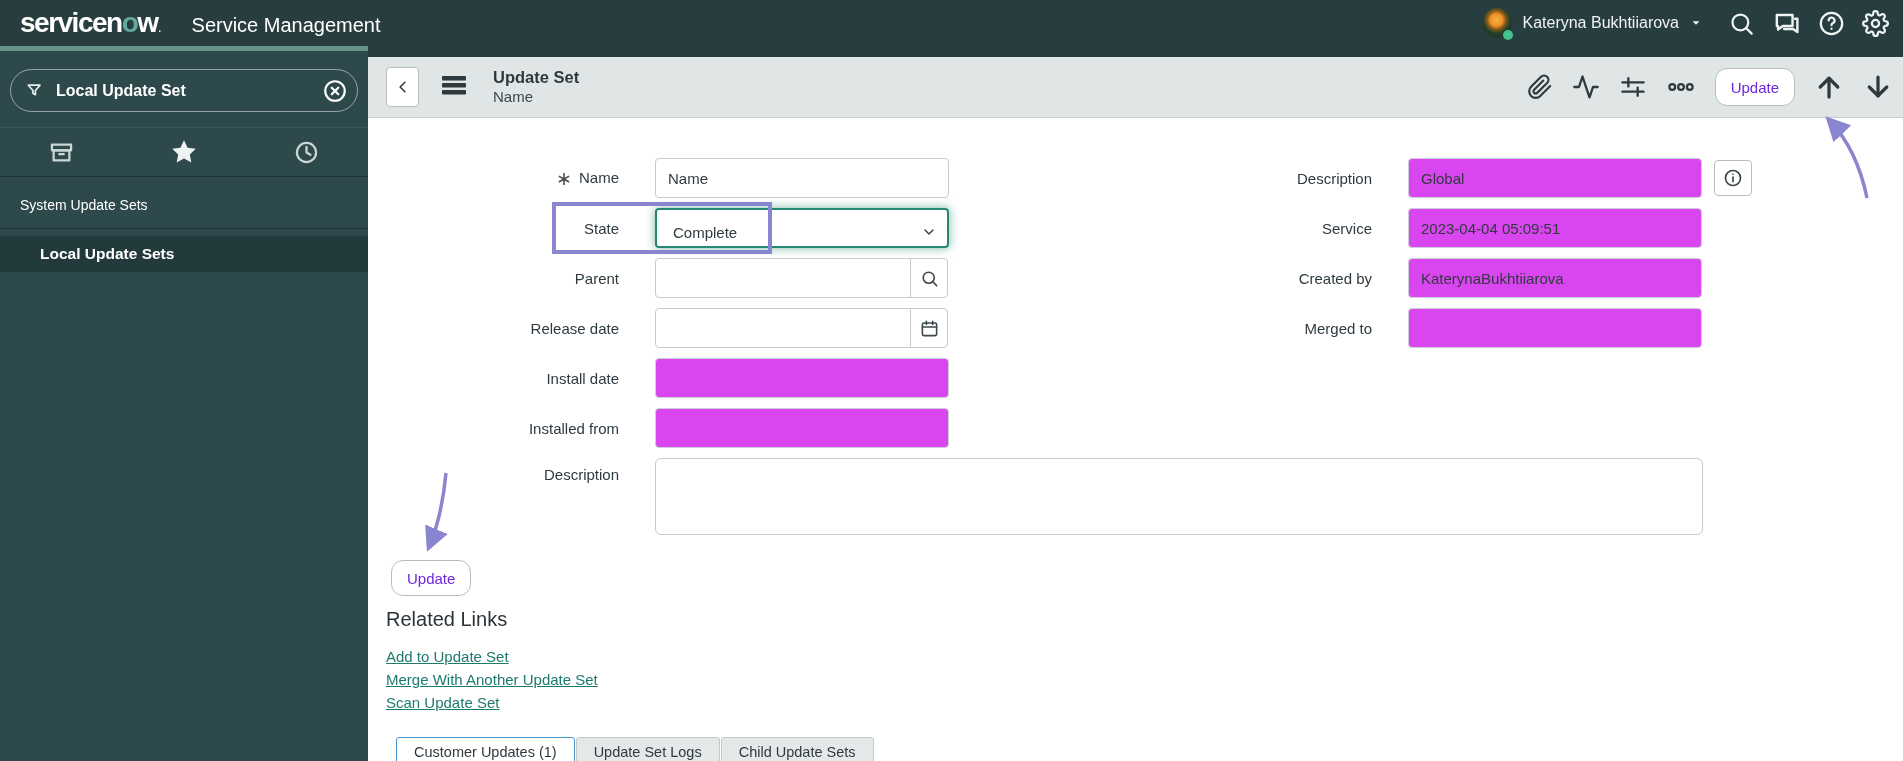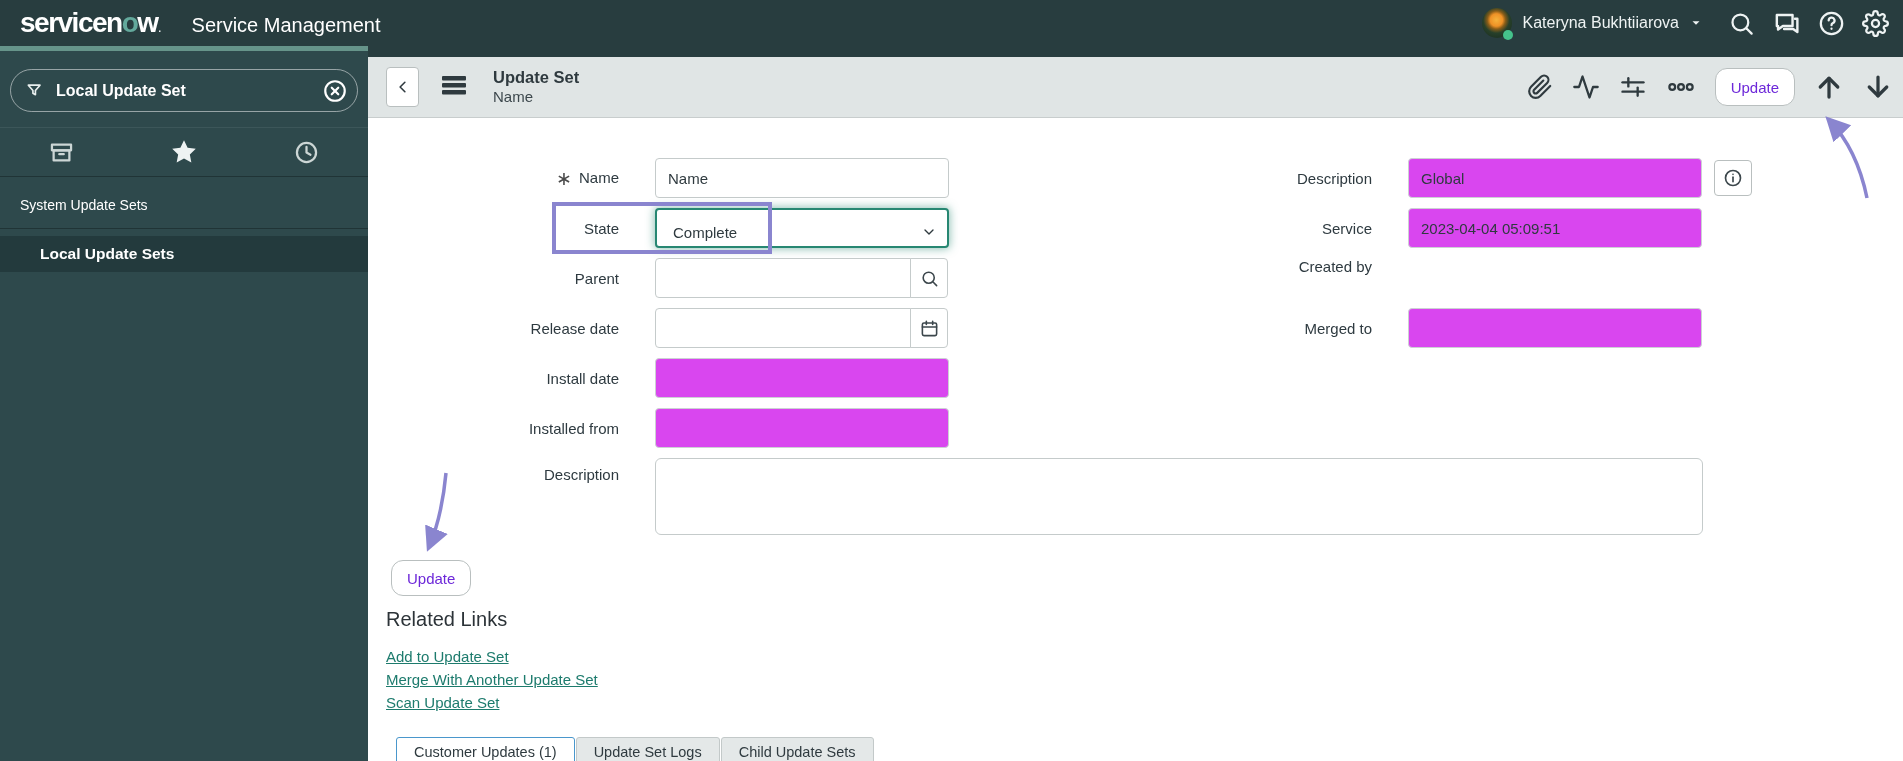--- a/index.html
+++ b/index.html
@@ -314,20 +314,21 @@
           </svg>
       </span>
 
       <div class="frow-r" style="top:90px">
         <div class="flabel"><span>Service</span></div>
         <input class="finput ro" readonly="" value="2023-04-04 05:09:51" style="">
       </div>
 
       <div class="frow-r" style="top:140px">
         <div class="flabel"><span>Created by</span></div>
+        <input class="finput ro" readonly="" value="KaterynaBukhtiiarova" style="">
       </div>
 
       <div class="frow-r" style="top:190px">
         <div class="flabel"><span>Merged to</span></div>
         <input class="finput ro" readonly="" value="" style="">
       </div>
 
       <button class="btn bottom-update" style="height:36px">Update</button>
 
       <div class="related-heading">Related Links</div>

